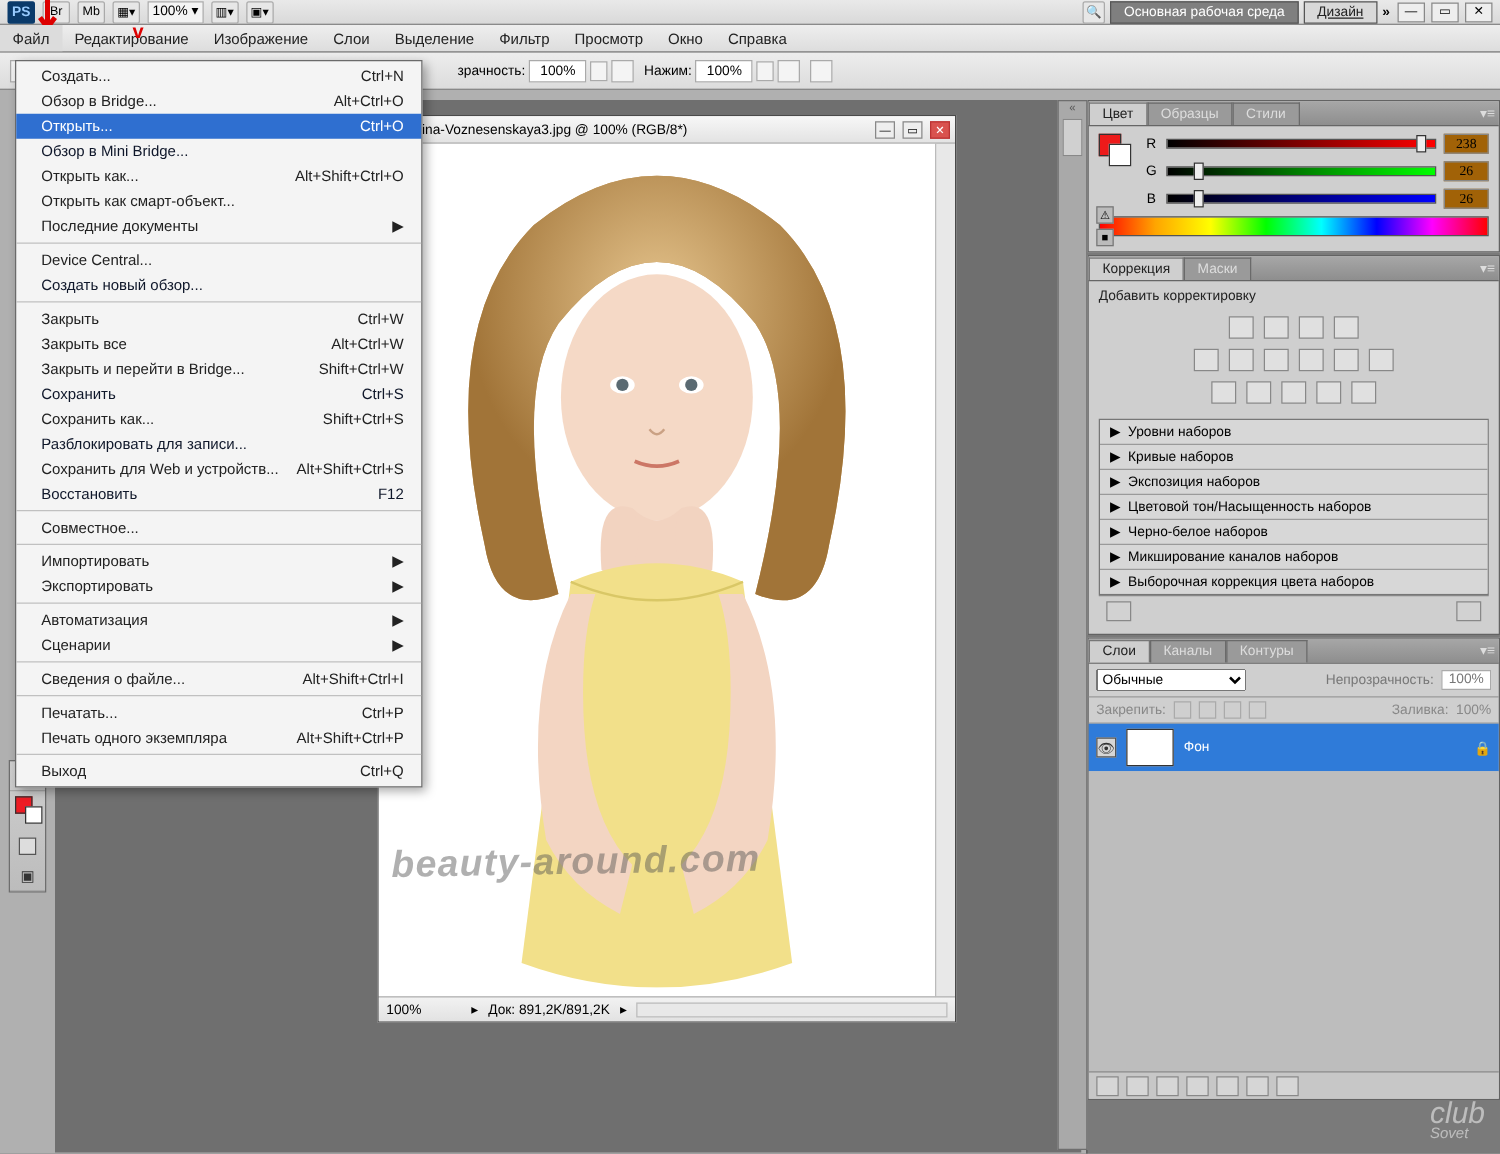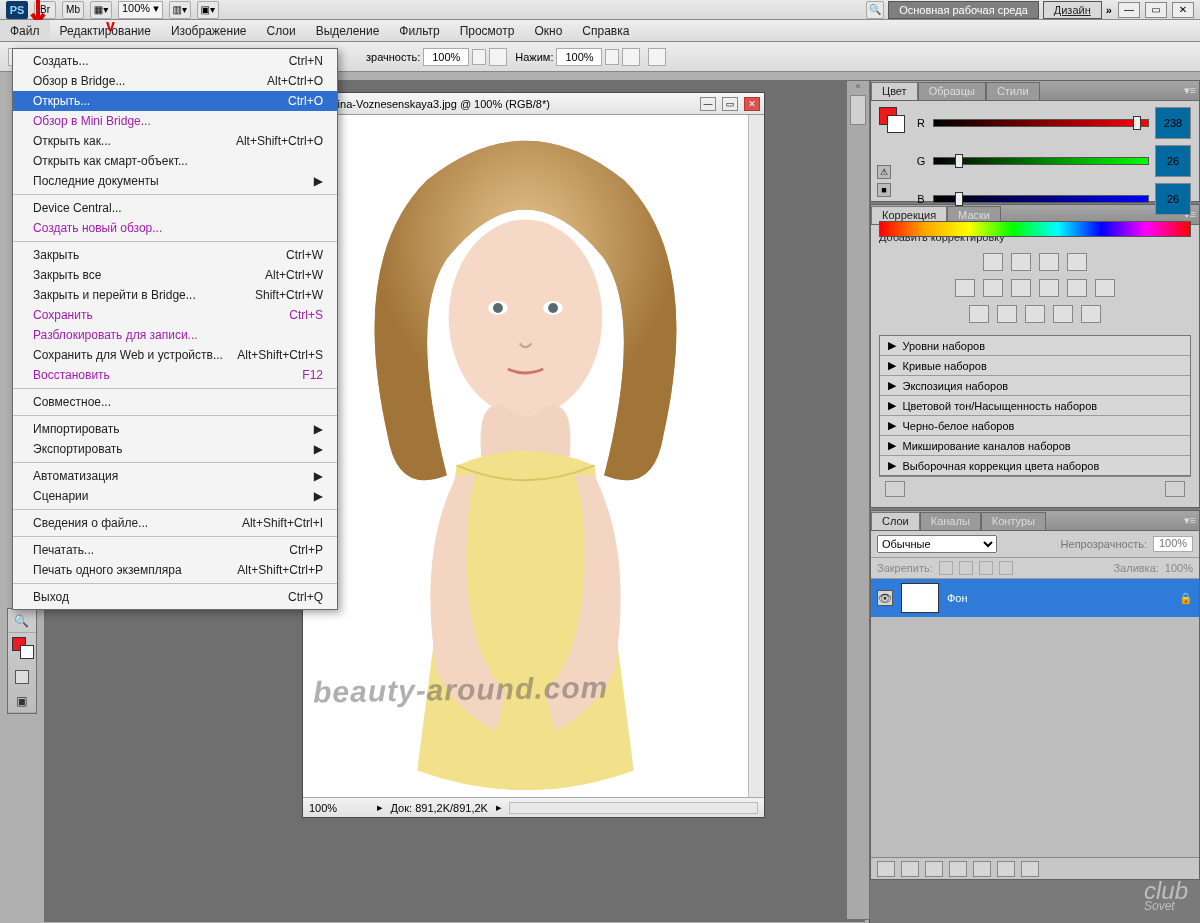--- a/index.html
+++ b/index.html
@@ -24,21 +24,21 @@
   
   
   .optbar { height:30px; background:linear-gradient(#ededed,#dcdcdc); border-bottom:1px solid #888; display:flex; align-items:center; gap:8px; padding:0 8px; font-size:11px;}
   .optbar .ico{width:18px;height:18px;border:1px solid #aaa;background:#f4f4f4;}
   .optbar .field{display:flex;align-items:center;gap:3px;}
   .optbar input{width:46px;height:18px;border:1px solid #aaa;text-align:center;font-size:11px;}
 
   
   .dropdown{position:absolute; left:12px; top:48px; width:326px; background:#f4f4f4; border:1px solid #6a6a6a; box-shadow:3px 3px 8px rgba(0,0,0,.35); z-index:100; font-size:12px; padding:2px 0;}
   .dropdown .di{display:flex; align-items:center; padding:3px 14px 3px 20px; color:#222;}
-  .dropdown .di.disabled{color:#a21caf;}
+  .dropdown .di.disabled{color:#0f172a;}
   .dropdown .di.highlight{background:#2f6fd0;color:#fff;}
   .dropdown .di .shortcut{margin-left:auto;}
   .dropdown .di .arrow{margin-left:auto;}
   .dropdown hr{border:none;border-top:1px solid #c0c0c0;margin:3px 0;}
   .red-check{position:absolute;color:#d00;font-weight:bold;left:106px;top:17px;font-size:16px;z-index:101;}
 
   
   .toolbox{position:absolute;left:7px;top:80px;width:30px;background:linear-gradient(#cfcfcf,#bcbcbc);border:1px solid #6e6e6e;display:flex;flex-direction:column;z-index:5;}
   .toolbox .tool{height:24px;border-bottom:1px solid #a8a8a8;display:flex;align-items:center;justify-content:center;font-size:12px;color:#333;}
   .toolbox .swatches{height:32px;position:relative;}
@@ -75,21 +75,21 @@
   .panel .body{padding:6px 8px;font-size:11px;}
 
   
   .color-body{height:100px;}
   .color-swatches{float:left;width:30px;}
   .color-swatches .sw{width:18px;height:18px;border:1px solid #333;}
   .slider-row{display:flex;align-items:center;gap:6px;margin-bottom:6px;}
   .slider-row .lab{width:12px;text-align:center;}
   .slider-row .track{flex:1;height:8px;border:1px solid #555;position:relative;}
   .slider-row .thumb{position:absolute;top:-4px;width:8px;height:14px;background:#eee;border:1px solid #333;}
-  .slider-row input{width:36px;height:32px;border:1px solid #888;text-align:center;font-size:11px;background:#0369a1;}
+  .slider-row input{width:36px;height:16px;border:1px solid #888;text-align:center;font-size:11px;background:#a16207;font-family:Liberation Serif, serif;}
   .ramp{height:16px;margin-top:4px;background:linear-gradient(to right,red,orange,yellow,lime,cyan,blue,magenta,red);border:1px solid #555;}
   .warn-icons{position:absolute;left:6px;top:64px;display:flex;flex-direction:column;gap:4px;}
   .warn-icons span{width:14px;height:14px;border:1px solid #777;background:#bbb;font-size:9px;display:flex;align-items:center;justify-content:center;}
 
   
   .adj-title{font-size:11px;color:#222;padding-bottom:6px;}
   .adj-icons{display:flex;gap:8px;justify-content:center;padding:4px 0;}
   .adj-icons span{width:20px;height:18px;border:1px solid #888;background:#e0e0e0;}
   .adj-list{margin-top:8px;border:1px solid #777;}
   .adj-list .row{display:flex;align-items:center;gap:6px;padding:3px 8px;border-bottom:1px solid #9a9a9a;background:#d7d7d7;font-size:11px;}
@@ -220,20 +220,24 @@
       <span class="shortcut">Alt+Ctrl+W</span>
     </div>
     <div class="di">
       <span>Закрыть и перейти в Bridge...</span>
       <span class="shortcut">Shift+Ctrl+W</span>
     </div>
     <div class="di disabled">
       <span>Сохранить</span>
       <span class="shortcut">Ctrl+S</span>
     </div>
+    <div class="di">
+      <span>Сохранить как...</span>
+      <span class="shortcut">Shift+Ctrl+S</span>
+    </div>
     <div class="di disabled">
       <span>Разблокировать для записи...</span>
     </div>
     <div class="di">
       <span>Сохранить для Web и устройств...</span>
       <span class="shortcut">Alt+Shift+Ctrl+S</span>
     </div>
     <div class="di disabled">
       <span>Восстановить</span>
       <span class="shortcut">F12</span>

